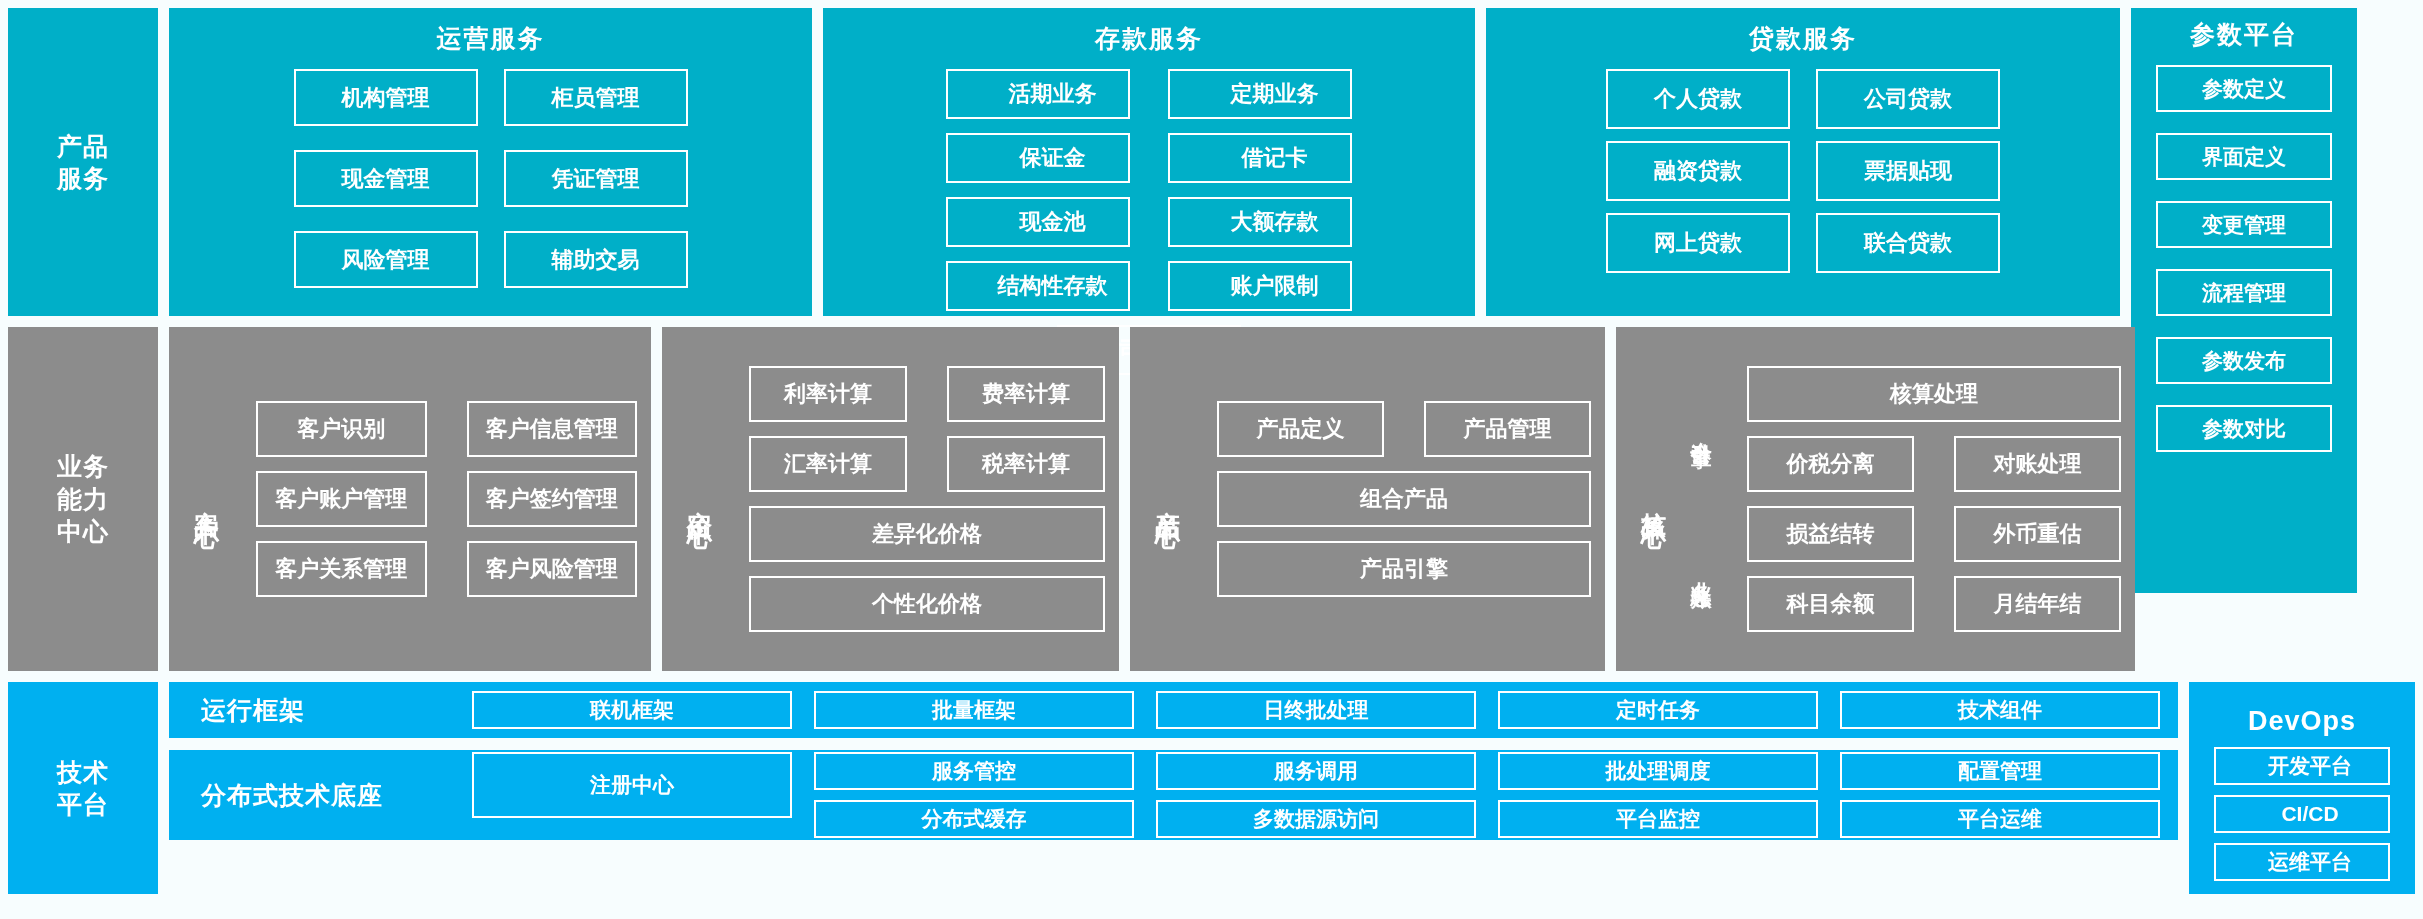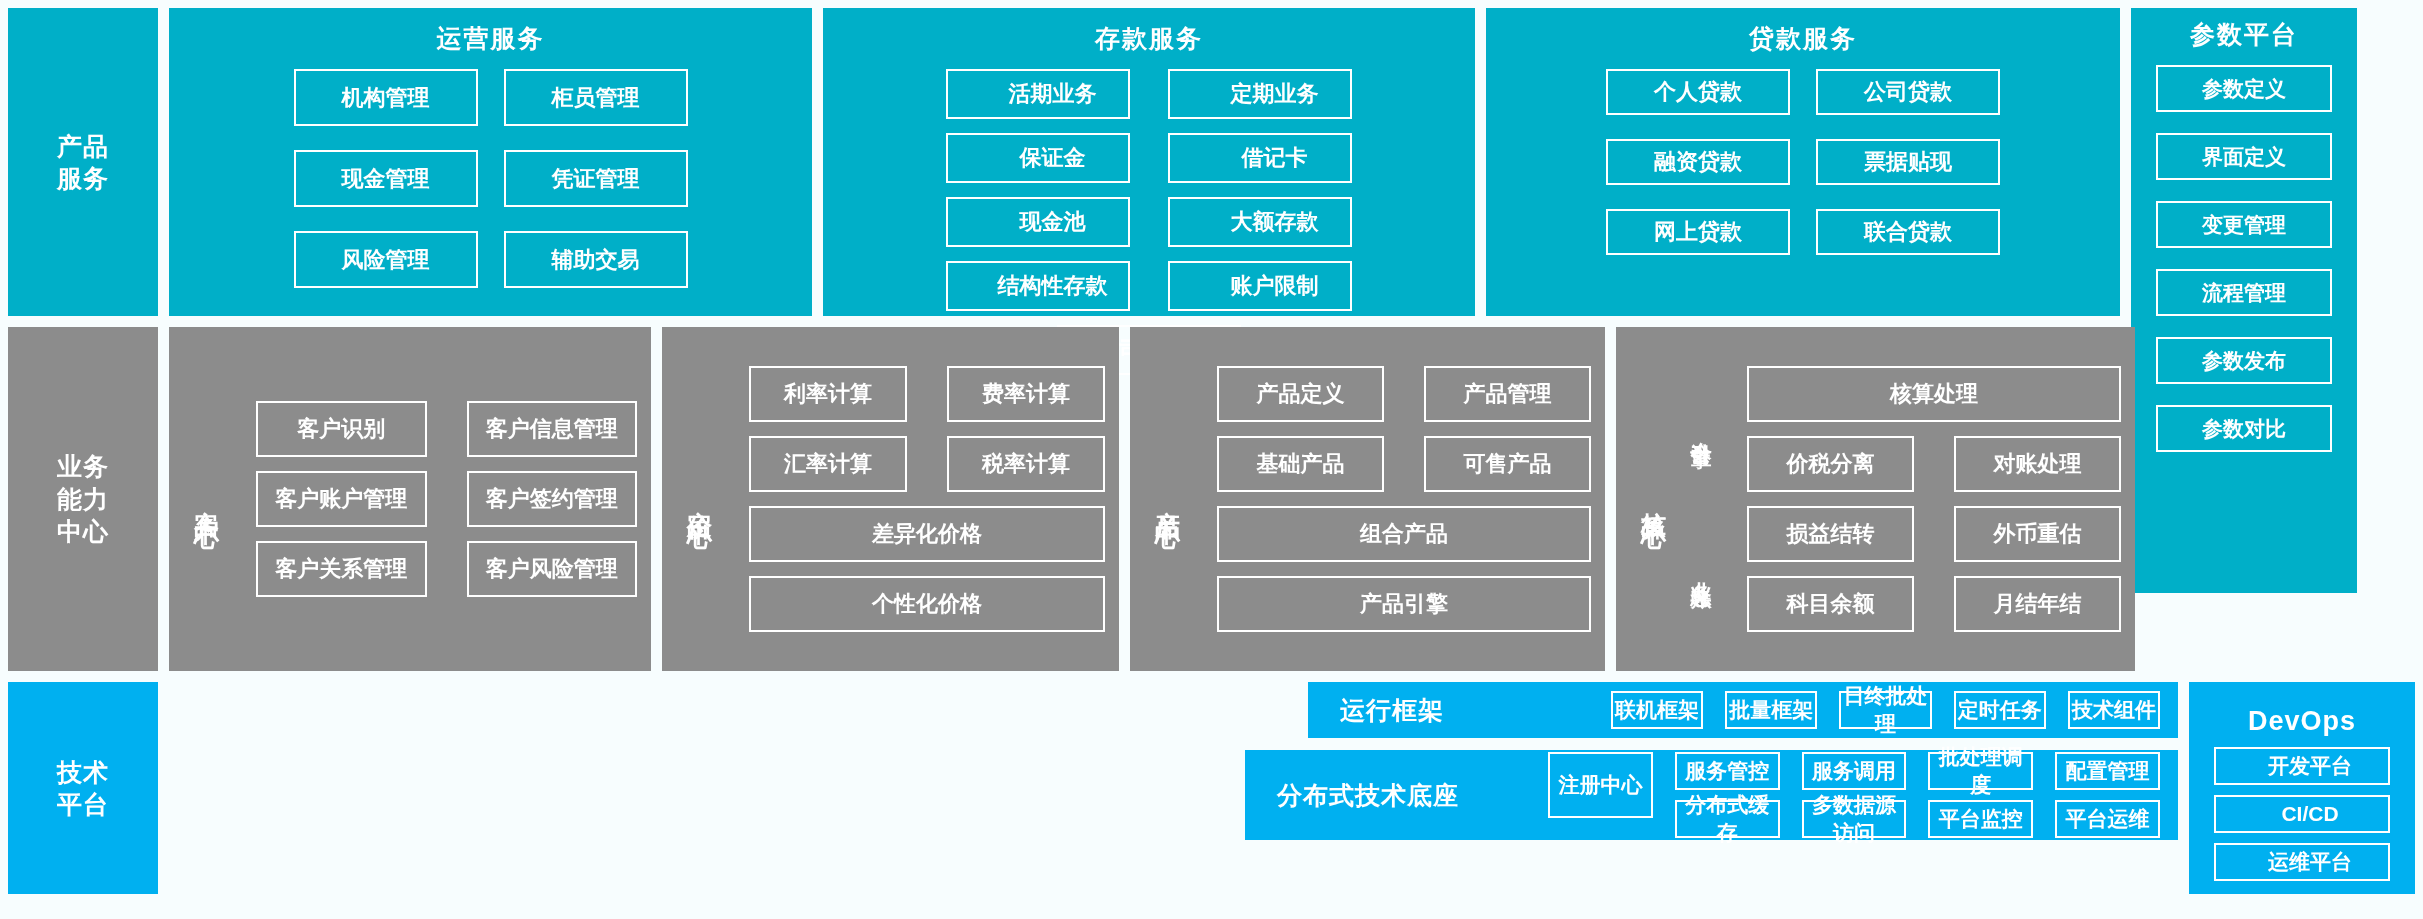--- a/index.html
+++ b/index.html
@@ -55,21 +55,21 @@
   .l1-cell{
     border:2px solid #fff;
     display:flex;align-items:center;justify-content:center;
     font-size:22px;font-weight:bold;box-sizing:border-box;
     text-align:center;
   }
   
   .ops .l1-cell{width:184px;height:57px;margin:0 13px 24px;}
   
   .dep .l1-cell{width:184px;height:50px;margin:0 19px 14px;padding-left:29px;}
-  .loan .l1-cell{width:184px;height:46px;margin:0 13px 24px;}
+  .loan .l1-cell{width:184px;height:60px;margin:0 13px 12px;}
 
   
   .l2{height:344px;}
   .center{
     display:flex;align-items:stretch;box-sizing:border-box;
     padding:10px 14px;
   }
   .center-name{
     writing-mode:vertical-rl;text-orientation:upright;
     font-size:25px;font-weight:bold;letter-spacing:4px;
@@ -89,21 +89,21 @@
   .sub-name{
     writing-mode:vertical-rl;text-orientation:upright;
     font-size:21px;font-weight:bold;letter-spacing:2px;
     display:flex;align-items:center;justify-content:center;
     padding:0 8px;flex:0 0 auto;
   }
   .sub-body{flex:1;display:flex;flex-direction:column;justify-content:center;}
 
   
   .l3{height:212px;}
-  .tech-stack{flex:1;display:flex;flex-direction:column;gap:12px;align-items:flex-end;}
+  .tech-stack{flex:1;display:flex;flex-direction:column;gap:12px;}
   .tech-band{
     display:flex;align-items:center;box-sizing:border-box;
     padding:0 18px;gap:20px;
   }
   .band-label{
     flex:0 0 235px;font-size:25px;font-weight:bold;letter-spacing:1px;
     padding-left:14px;
   }
   .band-items{flex:1;display:flex;gap:22px;padding-left:16px;}
   .band-col{flex:1;display:flex;flex-direction:column;gap:10px;}
@@ -223,24 +223,20 @@
     </div>
 
     <div class="center gray" style="flex:0 0 475px;">
       <div class="center-name">产品中心</div>
       <div class="center-body">
         <div class="c-row">
           <div class="c-cell">产品定义</div>
           <div class="c-cell">产品管理</div>
         </div>
         <div class="c-row">
-          <div class="c-cell">基础产品</div>
-          <div class="c-cell">可售产品</div>
-        </div>
-        <div class="c-row">
           <div class="c-cell wide">组合产品</div>
         </div>
         <div class="c-row">
           <div class="c-cell wide">产品引擎</div>
         </div>
       </div>
     </div>
 
     <div class="center gray" style="flex:0 0 519px;">
       <div class="center-name">核算中心</div>

